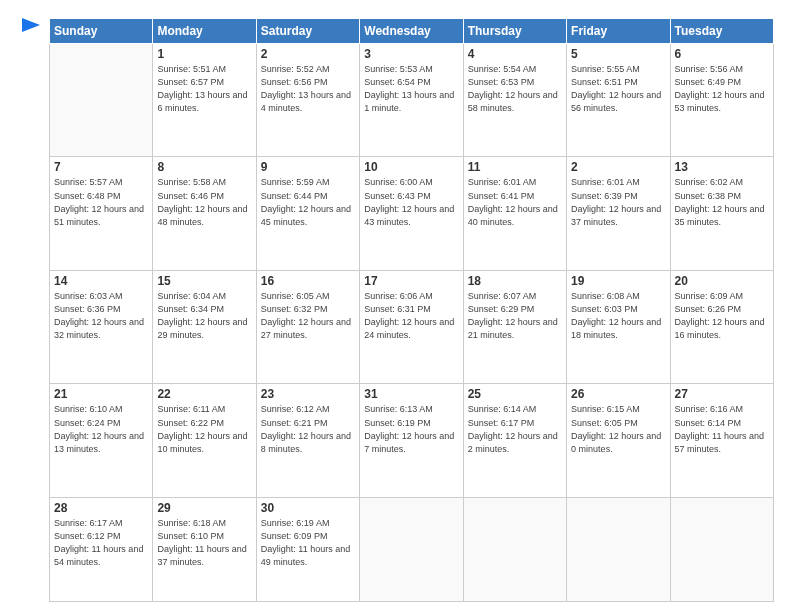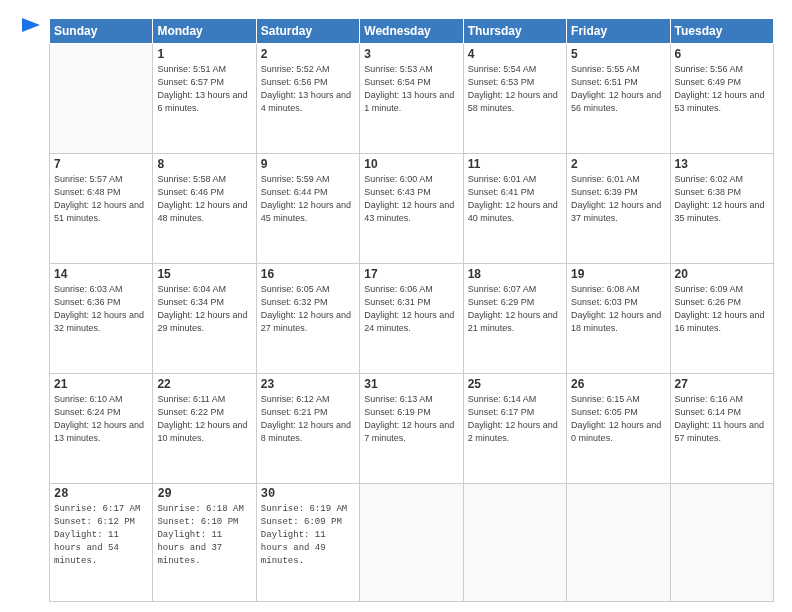--- a/index.html
+++ b/index.html
@@ -56,21 +56,20 @@
     .calendar-table td {
       vertical-align: top;
       border: 1px solid #ccc;
       padding: 3px 4px;
       font-size: 9.5px;
       color: #333;
       height: 82px;
     }
     .calendar-table tr:last-child td {
       height: 72px;
-      font-family: Liberation Mono, monospace;
     }
     .day-number {
       font-size: 12px;
       font-weight: bold;
       color: #333;
       display: block;
       margin-bottom: 2px;
     }
     .cell-text {
       font-size: 9px;

